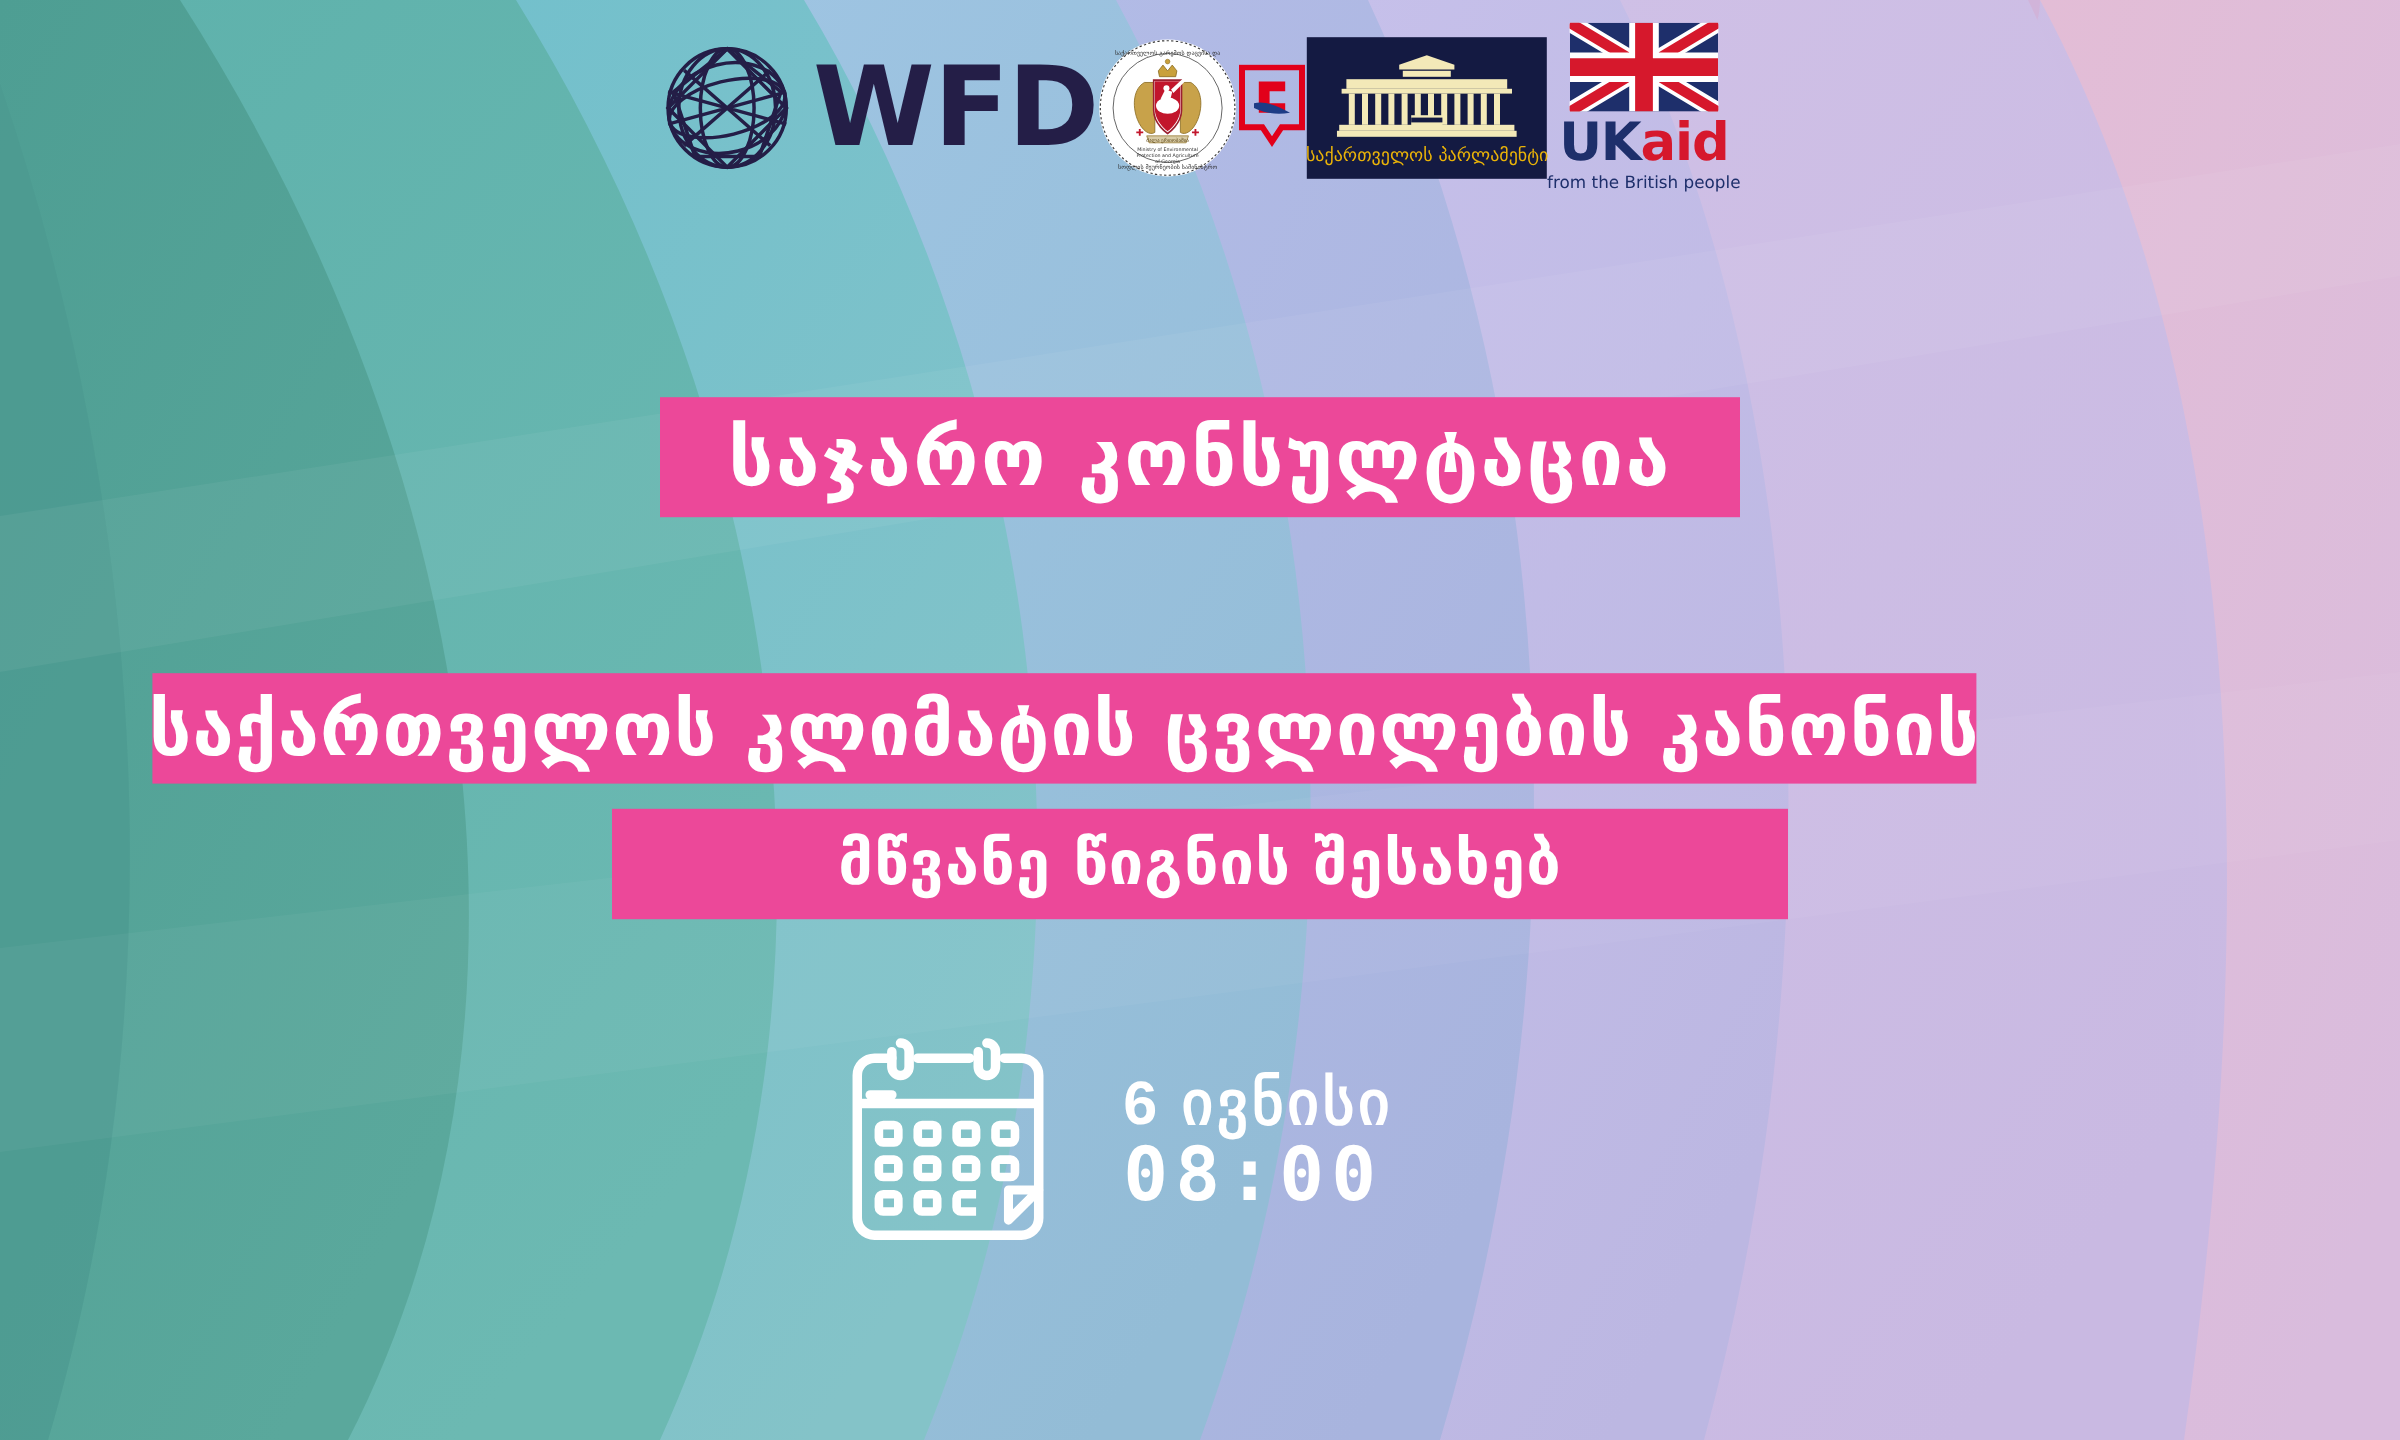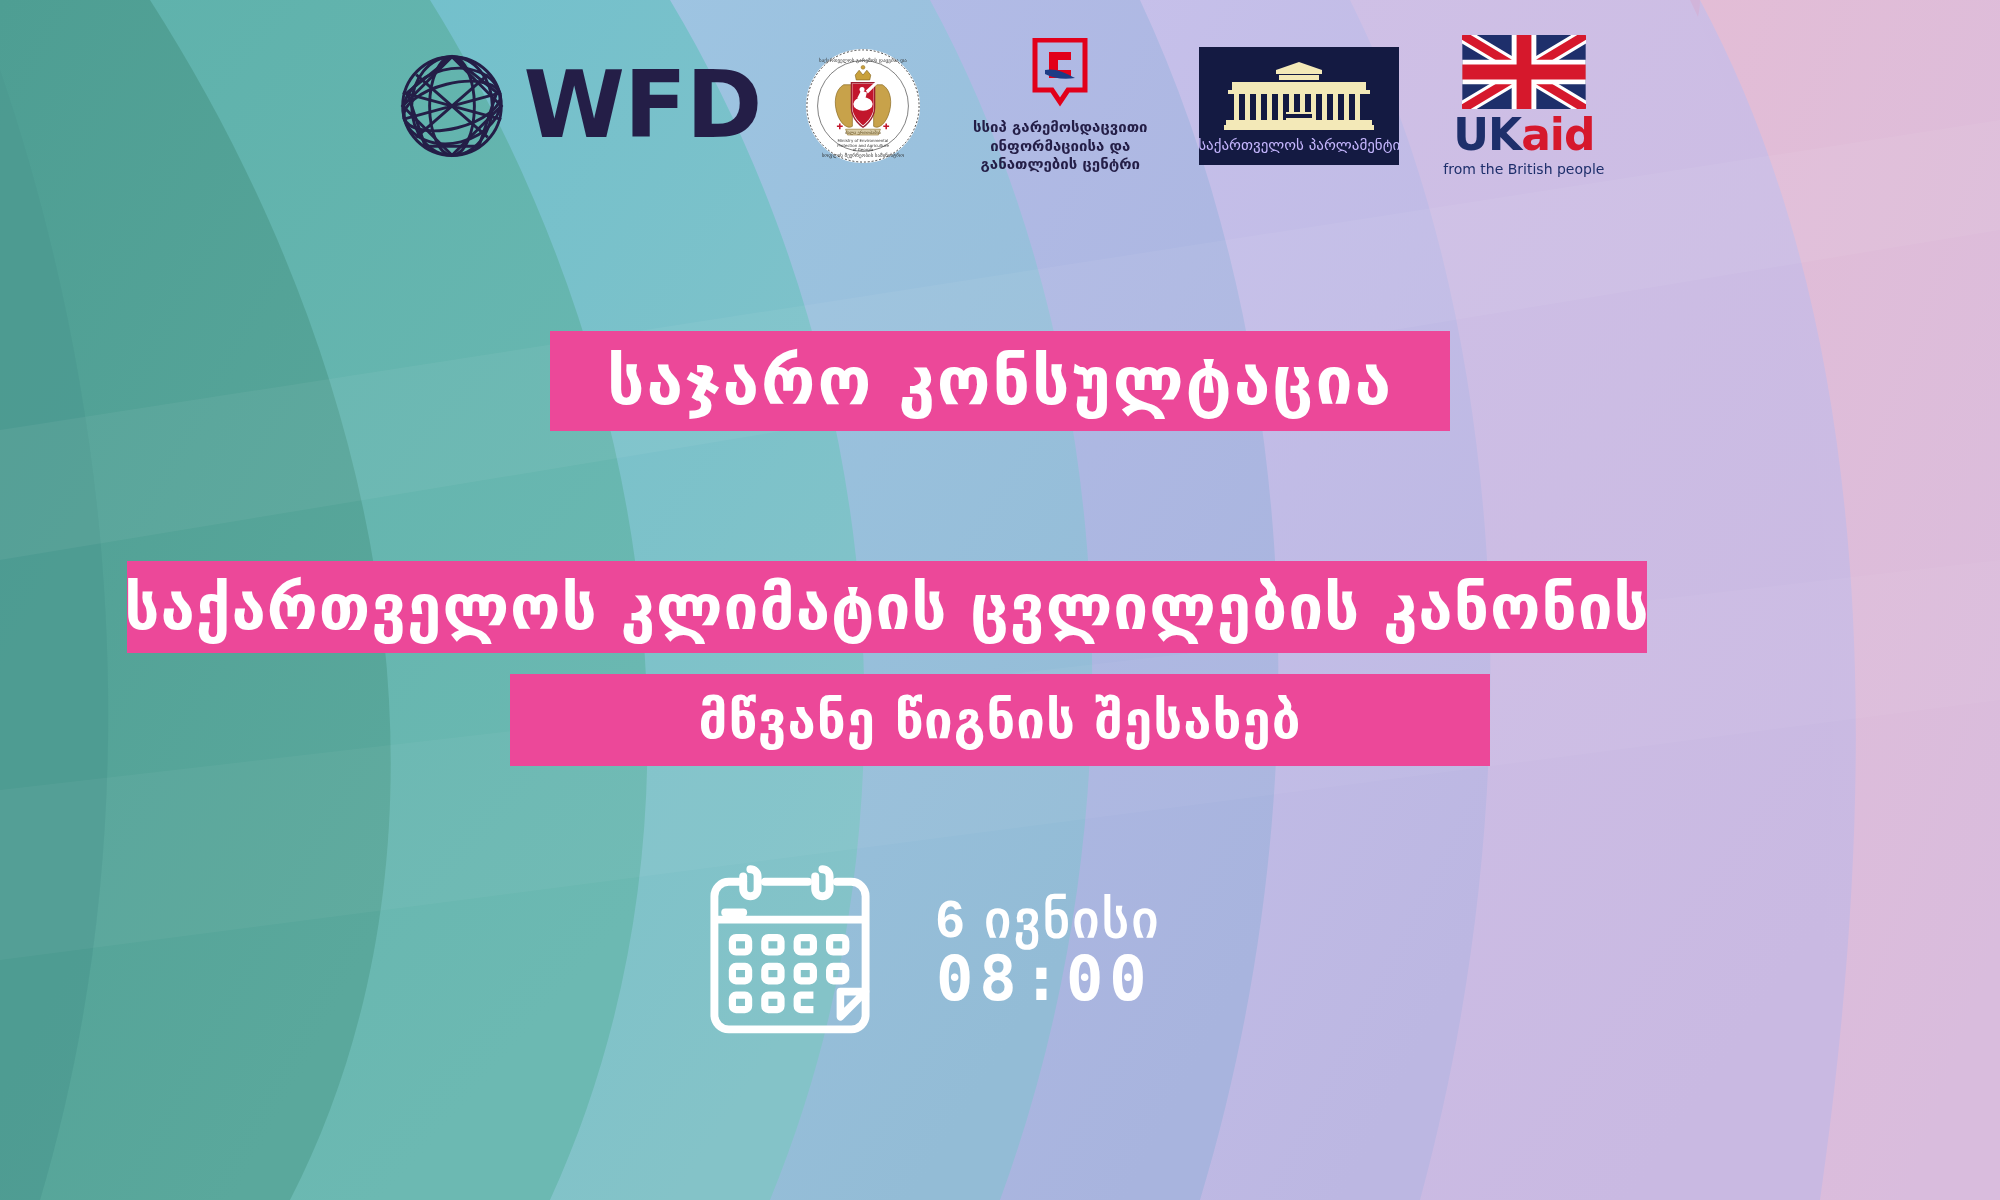--- a/index.html
+++ b/index.html
@@ -25,27 +25,26 @@
     position: absolute;
     inset: 0;
     width: 2000px;
     height: 1200px;
   }
 
   
   .logo-bar {
     position: absolute;
     left: 0;
-    top: 26px;
+    top: 10px;
     width: 2000px;
     height: 160px;
     display: flex;
     align-items: center;
     justify-content: center;
-    gap: 44px;
   }
 
   .logo-block { display: flex; align-items: center; }
 
   
   .wfd { gap: 16px; }
   .wfd-globe { width: 112px; height: 112px; display: block; }
   .wfd-word {
     font-family: "DejaVu Sans", "Liberation Sans", sans-serif;
     font-weight: bold;
@@ -80,21 +79,21 @@
     align-items: center;
     justify-content: center;
     gap: 2px;
     padding-top: 2px;
     box-sizing: border-box;
   }
   .parl-building { width: 150px; height: 74px; display: block; }
   .parl-caption {
     font-family: "DejaVu Sans", "Liberation Sans", sans-serif;
     font-size: 15px;
-    color: #c4b5fd;
+    color: #eab308;
     white-space: nowrap;
   }
 
   
   .ukaid { flex-direction: column; align-items: center; gap: 4px; }
   .uk-flag { width: 124px; height: 74px; display: block; }
   .uk-word {
     font-family: "DejaVu Sans", "Liberation Sans", sans-serif;
     font-weight: bold;
     font-size: 44px;
@@ -292,21 +291,20 @@
         <text x="60" y="107" font-size="4.1" text-anchor="middle" fill="#2e2e2e" font-family="DejaVu Sans, sans-serif">of Georgia</text>
       </svg>
     </div>
 
     <div class="logo-block cenn">
       <svg class="cenn-mark" viewBox="0 0 58 72">
         <path d="M4,2 L54,2 L54,52 L37,52 L29,64 L21,52 L4,52 Z" fill="none" stroke="#e2001a" stroke-width="5"></path>
         <path d="M18,14 L40,14 L40,22 L27,22 L27,32 L40,32 L40,40 L18,40 Z" fill="#e2001a"></path>
         <path d="M14,32 C22,30 32,33 44,40 C32,42 22,40 14,36 Z" fill="#1d3c86"></path>
       </svg>
-      <div class="cenn-text">სსიპ გარემოსდაცვითი ინფორმაციისა და განათლების ცენტრი</div>
     </div>
 
     <div class="logo-block parl">
       <svg class="parl-building" viewBox="0 0 150 74">
         <g fill="#f3e9b8">
 
           <path d="M52,10 L75,2 L98,10 L98,14 L52,14 Z"></path>
           <rect x="55" y="15" width="40" height="5"></rect>
 
           <rect x="8" y="22" width="134" height="8"></rect>

